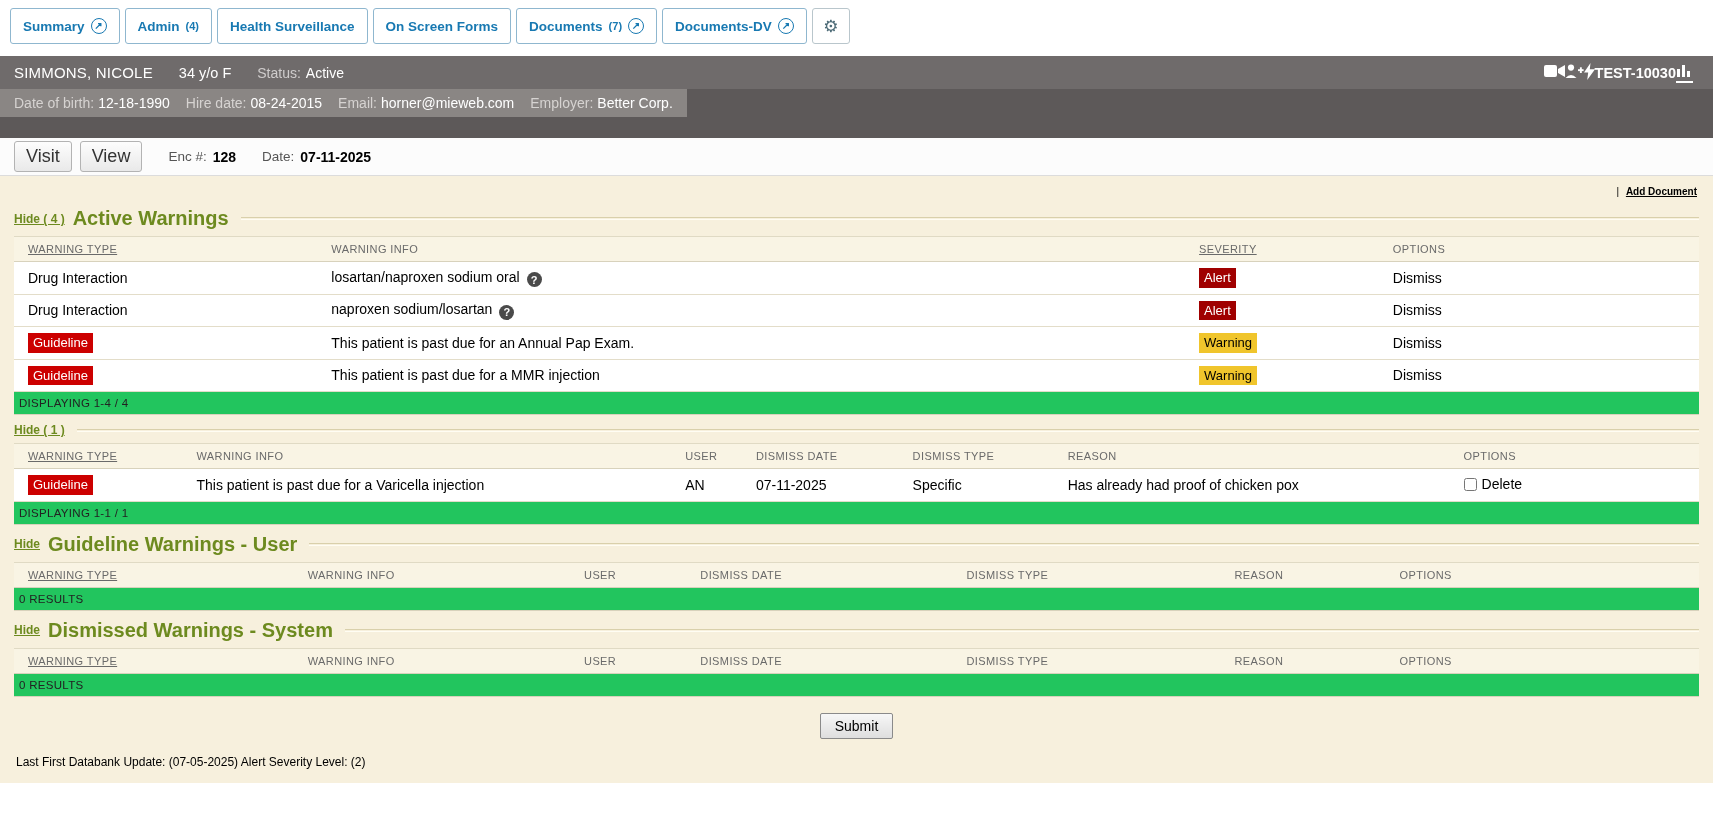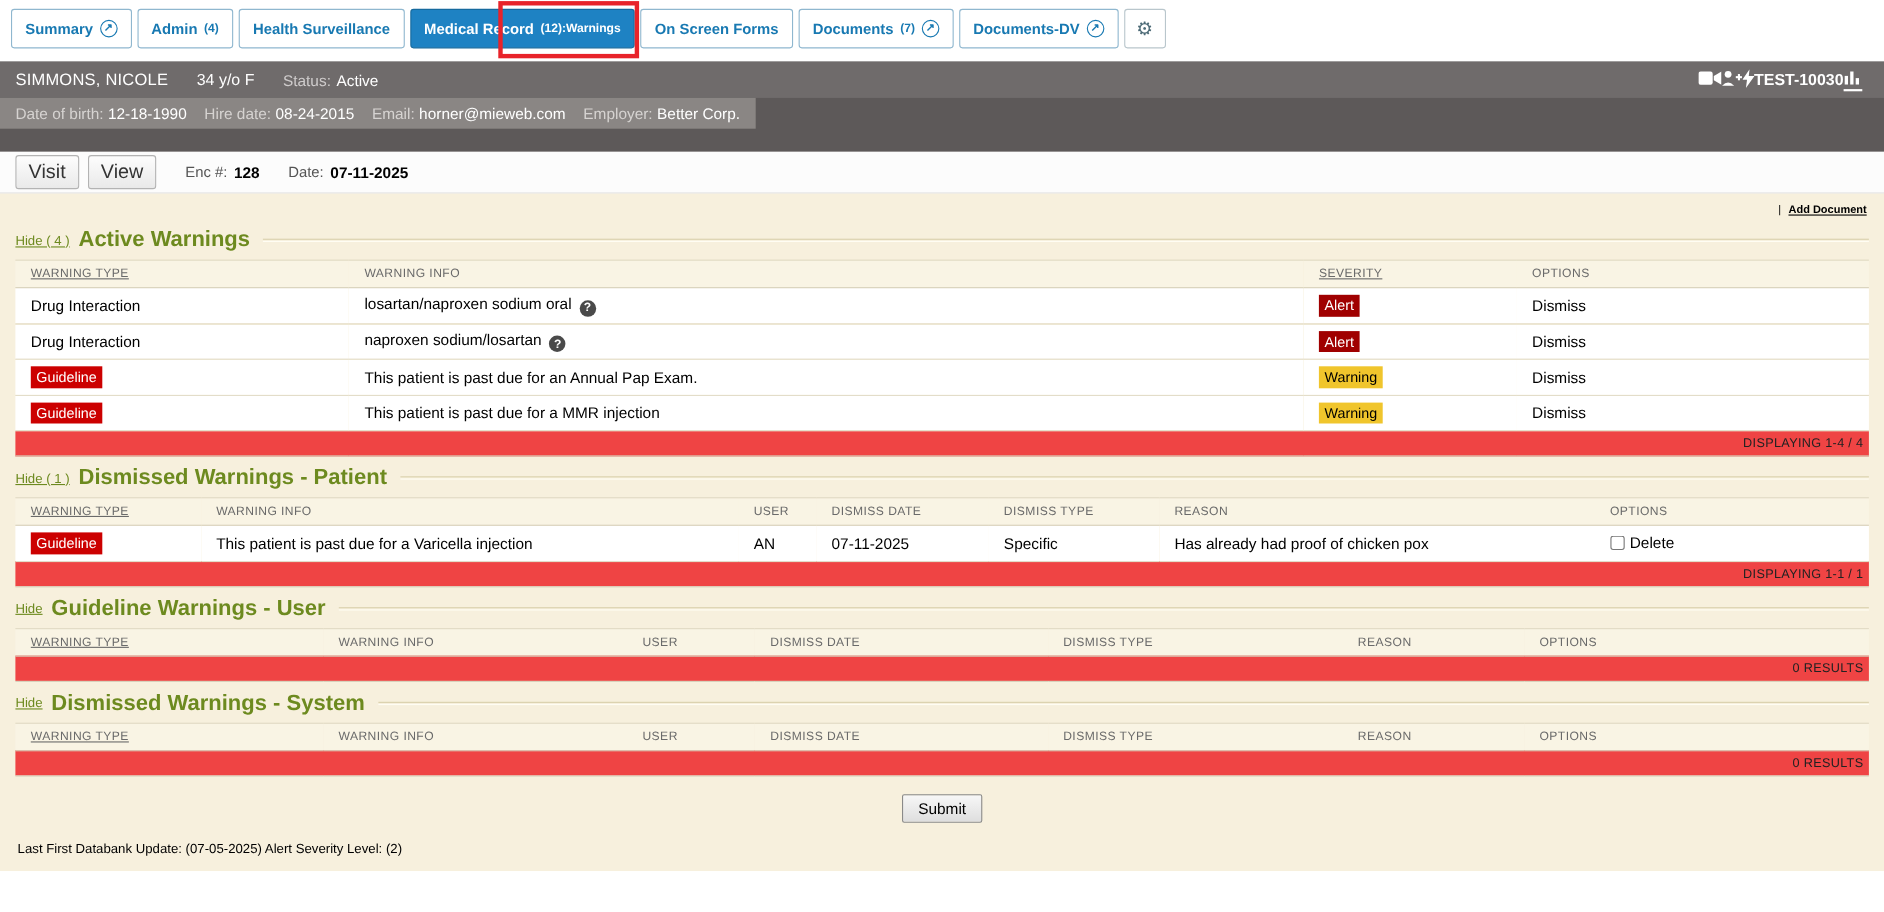--- a/index.html
+++ b/index.html
@@ -38,30 +38,30 @@
   .enc-group{margin-left:18px;display:flex;gap:6px;align-items:center}
   .bar-lbl{color:#555;font-size:13.5px}
   .bar-val{color:#000;font-size:14px;font-weight:bold}
 
   
   .content{background:#f7f0dd;padding:6px 14px 14px;min-height:592px}
   .adddoc-row{text-align:right;font-size:10px;padding:4px 2px 2px;color:#000}
   .adddoc-link{text-decoration:underline;font-weight:bold;cursor:pointer;margin-left:4px}
 
   .sec-head{display:flex;align-items:center;gap:8px;margin:8px 0 0}
-  .hide-link{color:#6d8a1f;font-weight:normal;font-size:12px;text-decoration:underline;white-space:nowrap;cursor:pointer}
+  .hide-link{color:#6d8a1f;font-weight:bold;font-size:12px;text-decoration:underline;white-space:nowrap;cursor:pointer}
   .sec-title{color:#6d8a1f;font-size:20px;font-weight:bold;white-space:nowrap}
   .sec-rule{flex:1;height:3px;border-top:1px solid #d9d0ab;border-bottom:1px solid #fffdf3;margin-left:4px}
 
   table{width:100%;border-collapse:collapse;table-layout:fixed;margin-top:6px}
   th{font-size:11px;color:#6a6a6a;text-align:left;font-weight:normal;letter-spacing:.4px;
      padding:6px 14px;background:#f9f4e4;border-top:1px solid #e0dac4;border-bottom:1px solid #d8d2bc;white-space:nowrap;overflow:hidden}
   th .sortable{text-decoration:underline;cursor:pointer}
   tbody td{font-size:14px;padding:6px 14px;border-bottom:1px solid #e3ddc9;background:#fff;color:#000;overflow:hidden;white-space:nowrap}
-  .tfoot-cell{background:#ef4444;text-align:right;font-size:11.5px;color:#222;letter-spacing:.3px;
+  .tfoot-cell{background:#22c55e;text-align:left;font-size:11.5px;color:#222;letter-spacing:.3px;
               border-bottom:1px solid #d8d2bc;padding:5px}
   .badge{display:inline-block;padding:1px 5px;font-size:13px;line-height:1.35}
   .badge.alert{background:#a00000;color:#fff}
   .badge.guideline{background:#cc0000;color:#fff}
   .badge.warning{background:#f0c52c;color:#000}
   .help-icon{display:inline-flex;align-items:center;justify-content:center;width:15px;height:15px;margin-left:7px;
              background:#4a4a4a;color:#fff;border-radius:50%;font-size:11px;font-weight:bold;vertical-align:-2px;cursor:pointer}
   .dismiss-link{cursor:pointer}
   .del-label{display:inline-flex;align-items:center;gap:5px;font-size:14px;cursor:pointer}
 
@@ -78,25 +78,20 @@
   <div class="tab">
     <span>Summary</span>
     <span class="ext-icon">↗</span>
   </div>
   <div class="tab">
     <span>Admin</span>
     <span class="tab-sub">(4)</span>
   </div>
   <div class="tab">
     <span>Health Surveillance</span>
-  </div>
-  <div class="tab active">
-    <span>Medical Record</span>
-    <span class="tab-sub">(12):Warnings</span>
-    <div class="annotation-box"></div>
   </div>
   <div class="tab">
     <span>On Screen Forms</span>
   </div>
   <div class="tab">
     <span>Documents</span>
     <span class="tab-sub">(7)</span>
     <span class="ext-icon">↗</span>
   </div>
   <div class="tab">
@@ -224,21 +219,20 @@
     </tbody>
     <tfoot>
       <tr>
           <td colspan="4" class="tfoot-cell">DISPLAYING 1-4 / 4</td>
         </tr>
     </tfoot>
   </table>
 
   <div class="sec-head">
     <span class="hide-link">Hide ( 1 )</span>
-    <span class="sec-title">Dismissed Warnings - Patient</span>
     <span class="sec-rule"></span>
   </div>
   <table>
     <colgroup>
         <col style="width:10%">
         <col style="width:29%">
         <col style="width:4.2%">
         <col style="width:9.3%">
         <col style="width:9.2%">
         <col style="width:23.5%">

